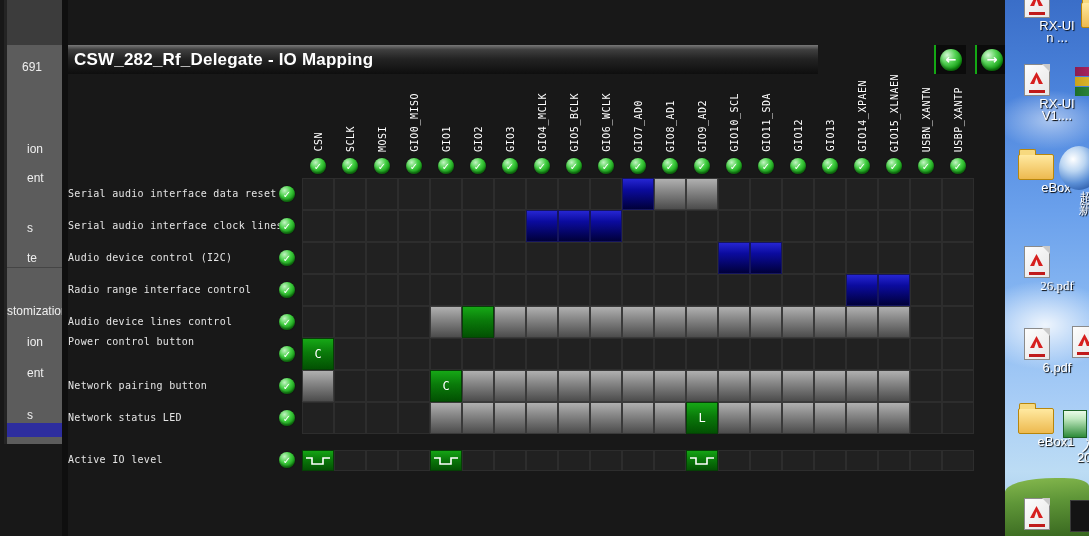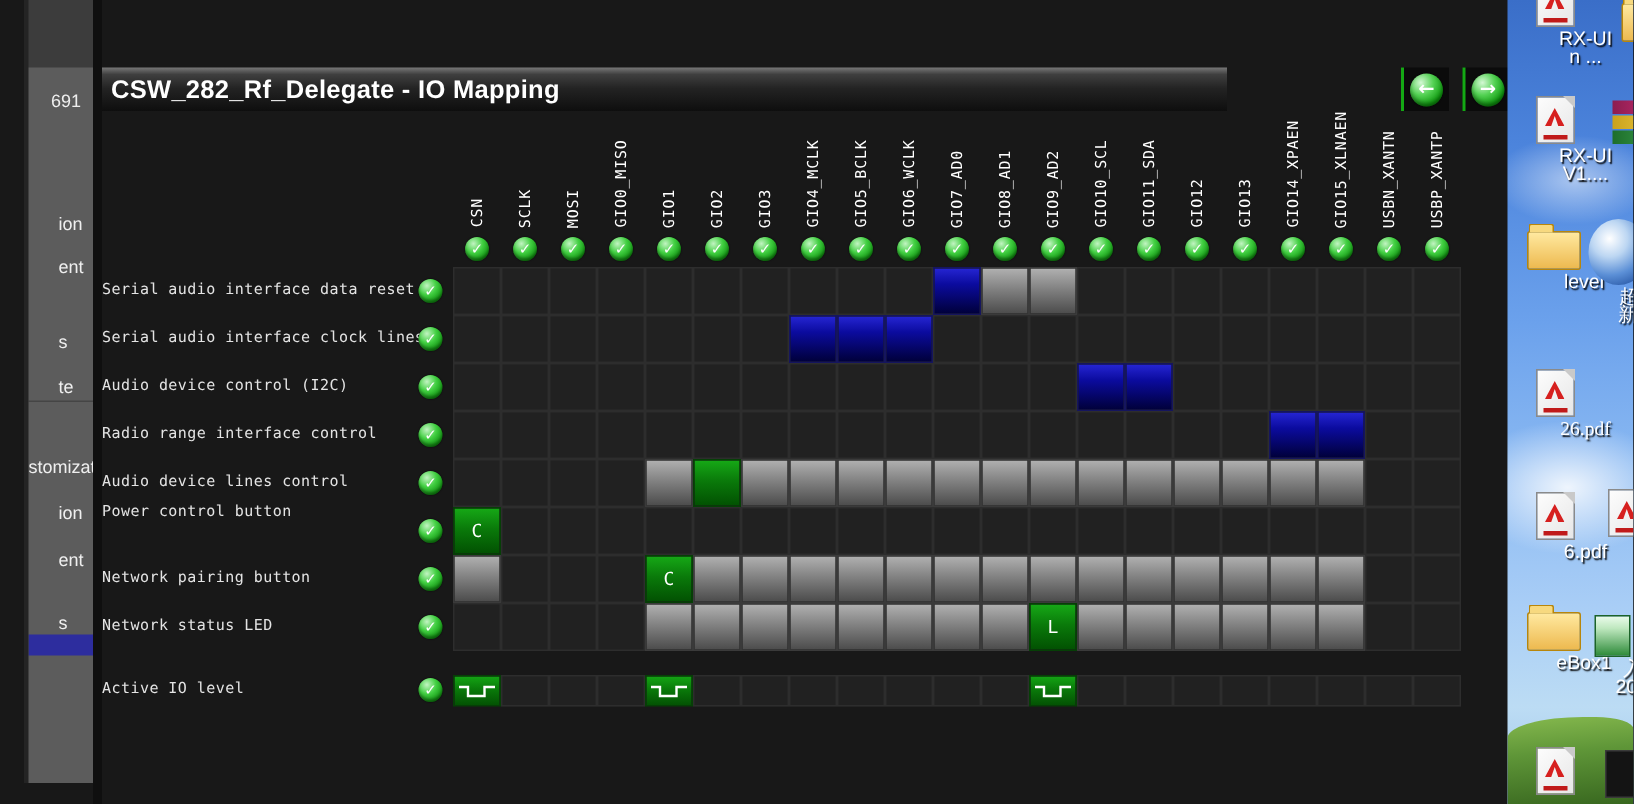--- a/index.html
+++ b/index.html
@@ -1,20 +1,20 @@
 <!DOCTYPE html>
 <html><head>
 <meta charset="utf-8">
 <style>
   html,body{margin:0;padding:0;width:1089px;height:536px;overflow:hidden;background:#000;
             font-family:"Liberation Sans",sans-serif;}
   #stage{position:relative;width:1089px;height:536px;background:#181818;}
 
   
-  #sidebar{position:absolute;left:16px;top:0;width:62px;height:522px;background:#5c5c5c;overflow:hidden;}
+  #sidebar{position:absolute;left:4px;top:0;width:62px;height:444px;background:#5c5c5c;overflow:hidden;}
   .sb-left{position:absolute;left:0;top:0;width:3px;height:536px;background:#242424;}
   .sb-top{position:absolute;left:0;top:0;width:62px;height:45px;background:#3c3c3c;}
   .sb-sep{position:absolute;left:3px;top:267px;width:59px;height:1px;background:#454545;}
   .sb-item{position:absolute;color:#efefef;font-size:12px;white-space:nowrap;}
   .sb-sel{position:absolute;left:3px;width:59px;}
 
   
   #app{position:absolute;left:62px;top:0;width:943px;height:536px;background:#181818;}
   .app-leftgap{position:absolute;left:0;top:0;width:6px;height:536px;background:#0f0f0f;}
   .titlebar{position:absolute;left:6px;top:45px;width:750px;height:29px;
@@ -463,21 +463,21 @@
             <div class="alogo"></div>
             <div class="abar"></div>
           </div>
           <div class="dlabel">RX-UI</div>
           <div class="dlabel">V1....</div>
         </div>
         <div class="dicon" style="left: 7px; top: 148px;">
           <div class="ic-folder">
             <div class="ftab"></div>
           </div>
-          <div class="dlabel">level</div>
+          <div class="dlabel">eBox</div>
         </div>
         <div class="dicon" style="left: 8px; top: 246px; font-family: Liberation Serif, serif;">
           <div class="ic-pdf">
             <div class="fold"></div>
             <div class="alogo"></div>
             <div class="abar"></div>
           </div>
           <div class="dlabel">26.pdf</div>
         </div>
         <div class="dicon" style="left: 8px; top: 328px;">

